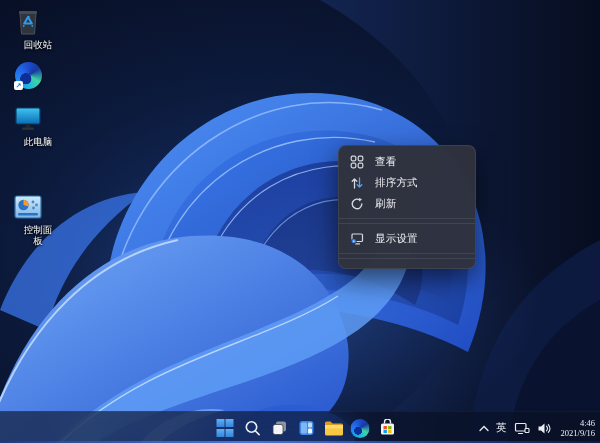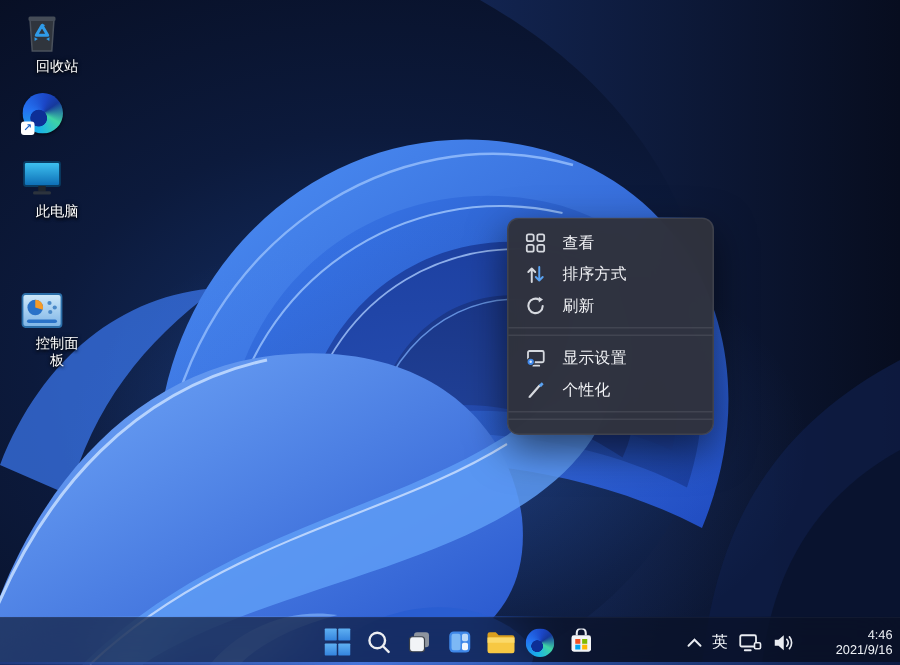--- a/index.html
+++ b/index.html
@@ -38,21 +38,21 @@
       border-top:1px solid rgba(255,255,255,.04);box-sizing:border-box;}
   .tb-center{position:absolute;left:50%;top:0;height:32px;transform:translateX(-50%) translateX(6px);
       display:flex;align-items:center;gap:2px;}
   .tb-btn{width:25px;height:26px;border-radius:4px;display:flex;align-items:center;justify-content:center;}
   .win-logo{display:grid;grid-template-columns:8px 8px;grid-template-rows:8px 8px;gap:1.5px;}
   .win-logo span{background:linear-gradient(180deg,#5fb0f2,#3484de);border-radius:.5px;}
   .edge-ball.small{width:19px;height:19px;box-shadow:none;}
   .tb-tray{position:absolute;right:5px;top:0;height:32px;display:flex;align-items:center;gap:7px;}
   .tray-ic{display:flex;align-items:center;justify-content:center;color:#e9ecf2;}
   .lang-badge{font-size:10.5px;color:#f0f3f8;}
-  .clock{text-align:right;color:#eef1f6;font-size:8.5px;line-height:10px;margin-left:20px;}
+  .clock{text-align:right;color:#eef1f6;font-size:8.5px;line-height:10px;margin-left:2px;font-family:Liberation Serif, serif;}
   .bottom-edge{position:absolute;left:0;bottom:0;width:600px;height:2px;z-index:5;
       background:linear-gradient(90deg,rgba(30,60,150,.45),rgba(80,130,240,.85) 40%,rgba(60,110,220,.6) 65%,rgba(20,45,110,.4));}
 </style>
 </head>
 <body>
 
 <div class="screen">
 
   <svg class="wallpaper" viewBox="0 0 600 443" preserveAspectRatio="none">
     <defs>
@@ -211,30 +211,20 @@
           <rect x="2" y="2" width="10.5" height="7.5" rx="1" fill="none" stroke="#d6d9df" stroke-width="1.2"></rect>
           <path d="M5.5,11.8 L9.5,11.8" stroke="#d6d9df" stroke-width="1.2" stroke-linecap="round"></path>
           <circle cx="3.8" cy="9.2" r="2.8" fill="#2f323c"></circle>
           <circle cx="3.8" cy="9.2" r="2.1" fill="#3f86e8"></circle>
           <circle cx="3.8" cy="9.2" r=".8" fill="#dce9fb"></circle>
         </svg>
         </span>
       <span class="ml">显示设置</span>
     </div>
 
-    <div class="menu-item">
-      <span class="mi">
-        <svg width="14" height="14" viewBox="0 0 14 14">
-          <path d="M3.2,11.5 L9.6,4.2" stroke="#d6d9df" stroke-width="1.5" stroke-linecap="round"></path>
-          <path d="M9.2,3.6 L11.2,1.8 L12.4,3.2 L10.6,5.2 Z" fill="#5ba3f2"></path>
-          <path d="M2.4,12.4 C2.2,11.6 2.8,11 3.6,11.1 Z" fill="#d6d9df"></path>
-        </svg>
-        </span>
-      <span class="ml">个性化</span>
-    </div>
 
     <div class="menu-sep"></div>
 
 
     <div class="menu-sep"></div>
 
   </div>
 
   <div class="taskbar">
     <div class="tb-center">

